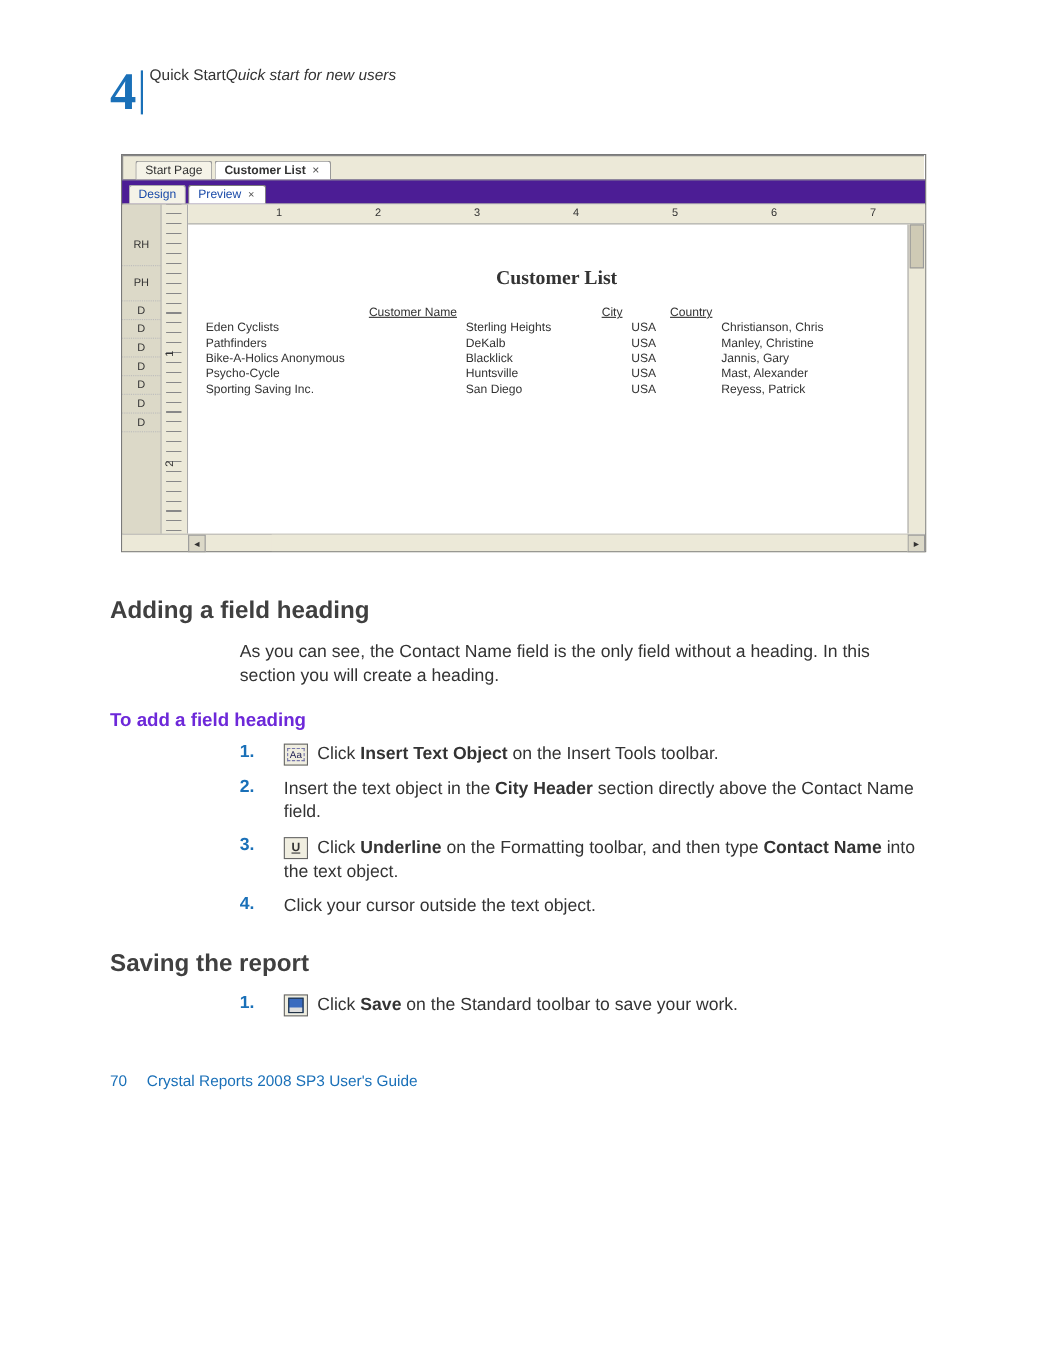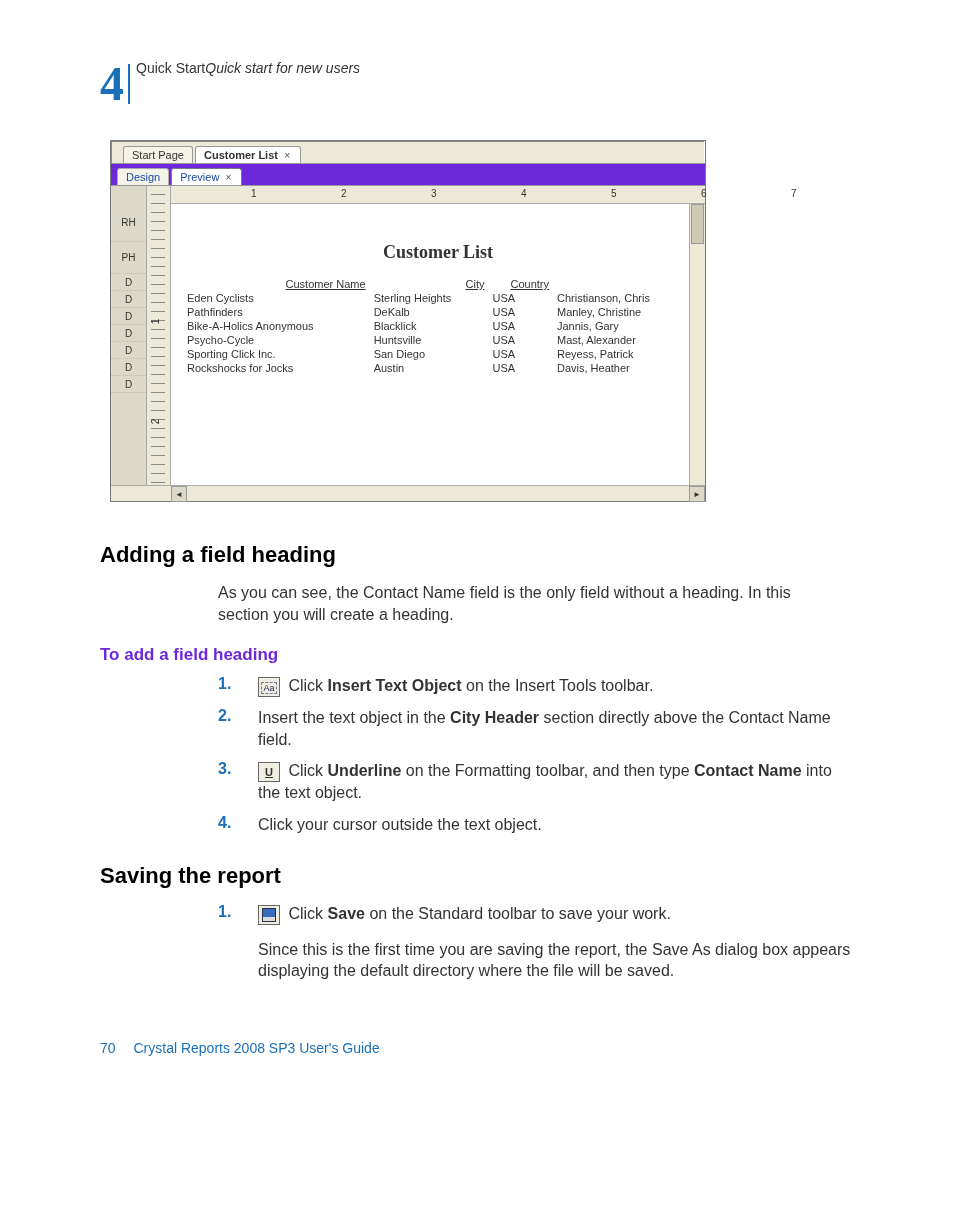--- a/index.html
+++ b/index.html
@@ -15,21 +15,21 @@
   .chapter-header { display: flex; align-items: flex-start; margin-bottom: 32px; }
   .chapter-number { font-family: Georgia, "Times New Roman", serif; font-size: 48px; font-weight: bold; color: #1a70b8; line-height: 1; }
   .chapter-bar { width: 2px; background: #1a70b8; align-self: stretch; margin: 4px 6px 4px 4px; }
   .chapter-titles { display: flex; flex-direction: row; justify-content: center; }
   .chapter-title { font-size: 14px; color: #333; }
   .chapter-subtitle { font-style: italic; font-size: 14px; color: #333; }
   
   
   .screenshot {
     border: 1px solid #7a7a7a;
-    width: 596px;
+    width: 732px;
     margin: 0 0 40px 10px;
     background: #ece9d8;
     font-family: Tahoma, sans-serif;
     font-size: 11px;
     position: relative;
     box-shadow: inset -1px -1px 0 #fff, inset 1px 1px 0 #888;
   }
   .tabs-row { display: flex; align-items: flex-end; padding: 3px 4px 0 12px; height: 22px; }
   .tab, .tab-active, .tab-inner {
     border: 1px solid #999;
@@ -38,21 +38,21 @@
     margin-right: 2px;
     background: #f5f3e8;
     border-radius: 3px 3px 0 0;
     font-size: 11px;
     display: inline-flex;
     align-items: center;
     gap: 4px;
   }
   .tab-active { background: #fff; font-weight: bold; }
   .tab-close { font-weight: normal; color: #555; padding: 0 2px; cursor: default; }
-  .sub-tabs-row { display: flex; align-items: flex-end; padding: 0 4px 0 6px; height: 22px; border-top: 1px solid #999; background: #6d28d9; }
+  .sub-tabs-row { display: flex; align-items: flex-end; padding: 0 4px 0 6px; height: 22px; border-top: 1px solid #999; background: #4c1d95; }
   .tab-inner   { color: #1a4aa8; border-color: #aaa; }
   .tab-inner.active { background: #fff; font-weight: normal; border-color: #7a7a7a; }
   .tab-inner .tab-close { font-size: 10px; }
   
   .report-area { display: flex; height: 300px; border-top: 1px solid #999; }
   .gutter-left { width: 36px; background: #dcd9c8; border-right: 1px solid #aaa; display: flex; flex-direction: column; font-size: 10px; color: #333; }
   .gutter-cell { height: 30px; display: flex; align-items: center; justify-content: center; border-bottom: 1px dotted #bbb; }
   .gutter-thin { width: 24px; background: #ece9d8; border-right: 1px solid #aaa; position: relative; }
   .ruler-v { position: absolute; left: 4px; top: 0; bottom: 0; width: 14px; background: repeating-linear-gradient(to bottom, transparent 0, transparent 8px, #888 8px, #888 9px); }
   .vruler-label { position: absolute; left: 2px; font-size: 10px; color: #333; transform: rotate(-90deg); width: 12px; text-align: center; }
@@ -63,21 +63,21 @@
   .report-title { font-family: "Times New Roman", serif; font-size: 18px; font-weight: bold; text-align: center; margin: 30px 0 14px 0; }
   table.reptable { width: 100%; border-collapse: collapse; font-size: 11px; font-family: Tahoma, sans-serif; }
   table.reptable th { text-align: right; font-weight: normal; text-decoration: underline; padding: 1px 4px; }
   table.reptable td { padding: 1px 4px; }
   .scroll-v { position: absolute; right: 0; top: 18px; bottom: 0; width: 16px; background: #ece9d8; border-left: 1px solid #aaa; }
   .scroll-thumb-v { position: absolute; top: 0; left: 1px; right: 1px; height: 40px; background: #cfcab5; border: 1px solid #999; }
   .scroll-h-row { height: 16px; background: #ece9d8; border-top: 1px solid #aaa; display: flex; }
   .scroll-h-track { flex: 1; background: #ece9d8; position: relative; margin-left: 60px; }
   .scroll-btn { width: 16px; height: 16px; background: #dcd9c8; border: 1px solid #999; font-size: 8px; display:flex; align-items:center; justify-content:center; }
   
-  h2.section { color: #000000; font-size: 22px; font-weight: bold; margin: 28px 0 14px 0; }
+  h2.section { color: #404040; font-size: 22px; font-weight: bold; margin: 28px 0 14px 0; }
   .body-indent { margin-left: 118px; margin-right: 10px; }
   p { margin: 8px 0; line-height: 1.35; }
   h3.task { color: #6d28d9; font-size: 17px; font-weight: bold; margin: 20px 0 10px 0; }
   ol.steps { list-style: none; margin: 0 0 0 118px; padding: 0; }
   ol.steps > li { display: flex; margin: 10px 0; }
   .step-num { color: #1a70b8; font-weight: bold; min-width: 24px; }
   .step-body { flex: 1; line-height: 1.35; padding-left: 16px; }
   .icon-btn { display: inline-block; width: 22px; height: 20px; border: 1px solid #666; background: #f0eee0; vertical-align: middle; margin-right: 4px; text-align: center; font-size: 11px; line-height: 18px; font-family: Tahoma, sans-serif; }
   .icon-btn.text-obj::before { content: "Aa"; color: #225; font-size: 9px; border: 1px dashed #77a; padding: 0 1px; }
   .icon-btn.underline-btn { font-weight: bold; text-decoration: underline; }
@@ -175,30 +175,24 @@
                   <td>USA</td>
                   <td>Jannis, Gary</td>
                 </tr>
                 <tr>
                   <td>Psycho-Cycle</td>
                   <td>Huntsville</td>
                   <td>USA</td>
                   <td>Mast, Alexander</td>
                 </tr>
                 <tr>
-                  <td>Sporting Click Inc.</td>
+                  <td>Sporting Saving Inc.</td>
                   <td>San Diego</td>
                   <td>USA</td>
                   <td>Reyess, Patrick</td>
-                </tr>
-                <tr>
-                  <td>Rockshocks for Jocks</td>
-                  <td>Austin</td>
-                  <td>USA</td>
-                  <td>Davis, Heather</td>
                 </tr>
               </tbody>
           </table>
         </div>
         <div class="scroll-v">
             <div class="scroll-thumb-v"></div>
           </div>
       </div>
     </div>
     <div class="scroll-h-row">
@@ -239,21 +233,20 @@
       <span class="step-body">Click your cursor outside the text object.</span>
     </li>
   </ol>
 
   <h2 class="section">Saving the report</h2>
   <ol class="steps">
     <li>
       <span class="step-num">1.</span>
       <span class="step-body">
         <span class="icon-btn save-btn"></span><span> Click </span><strong>Save</strong><span> on the Standard toolbar to save your work.</span>
-        <p style="margin-top:14px">Since this is the first time you are saving the report, the Save As dialog box appears displaying the default directory where the file will be saved.</p>
       </span>
     </li>
   </ol>
 
   <div class="footer">
     <span class="pagenum">70</span>
     <span class="guide">Crystal Reports 2008 SP3 User's Guide</span>
   </div>
 
 </div>

